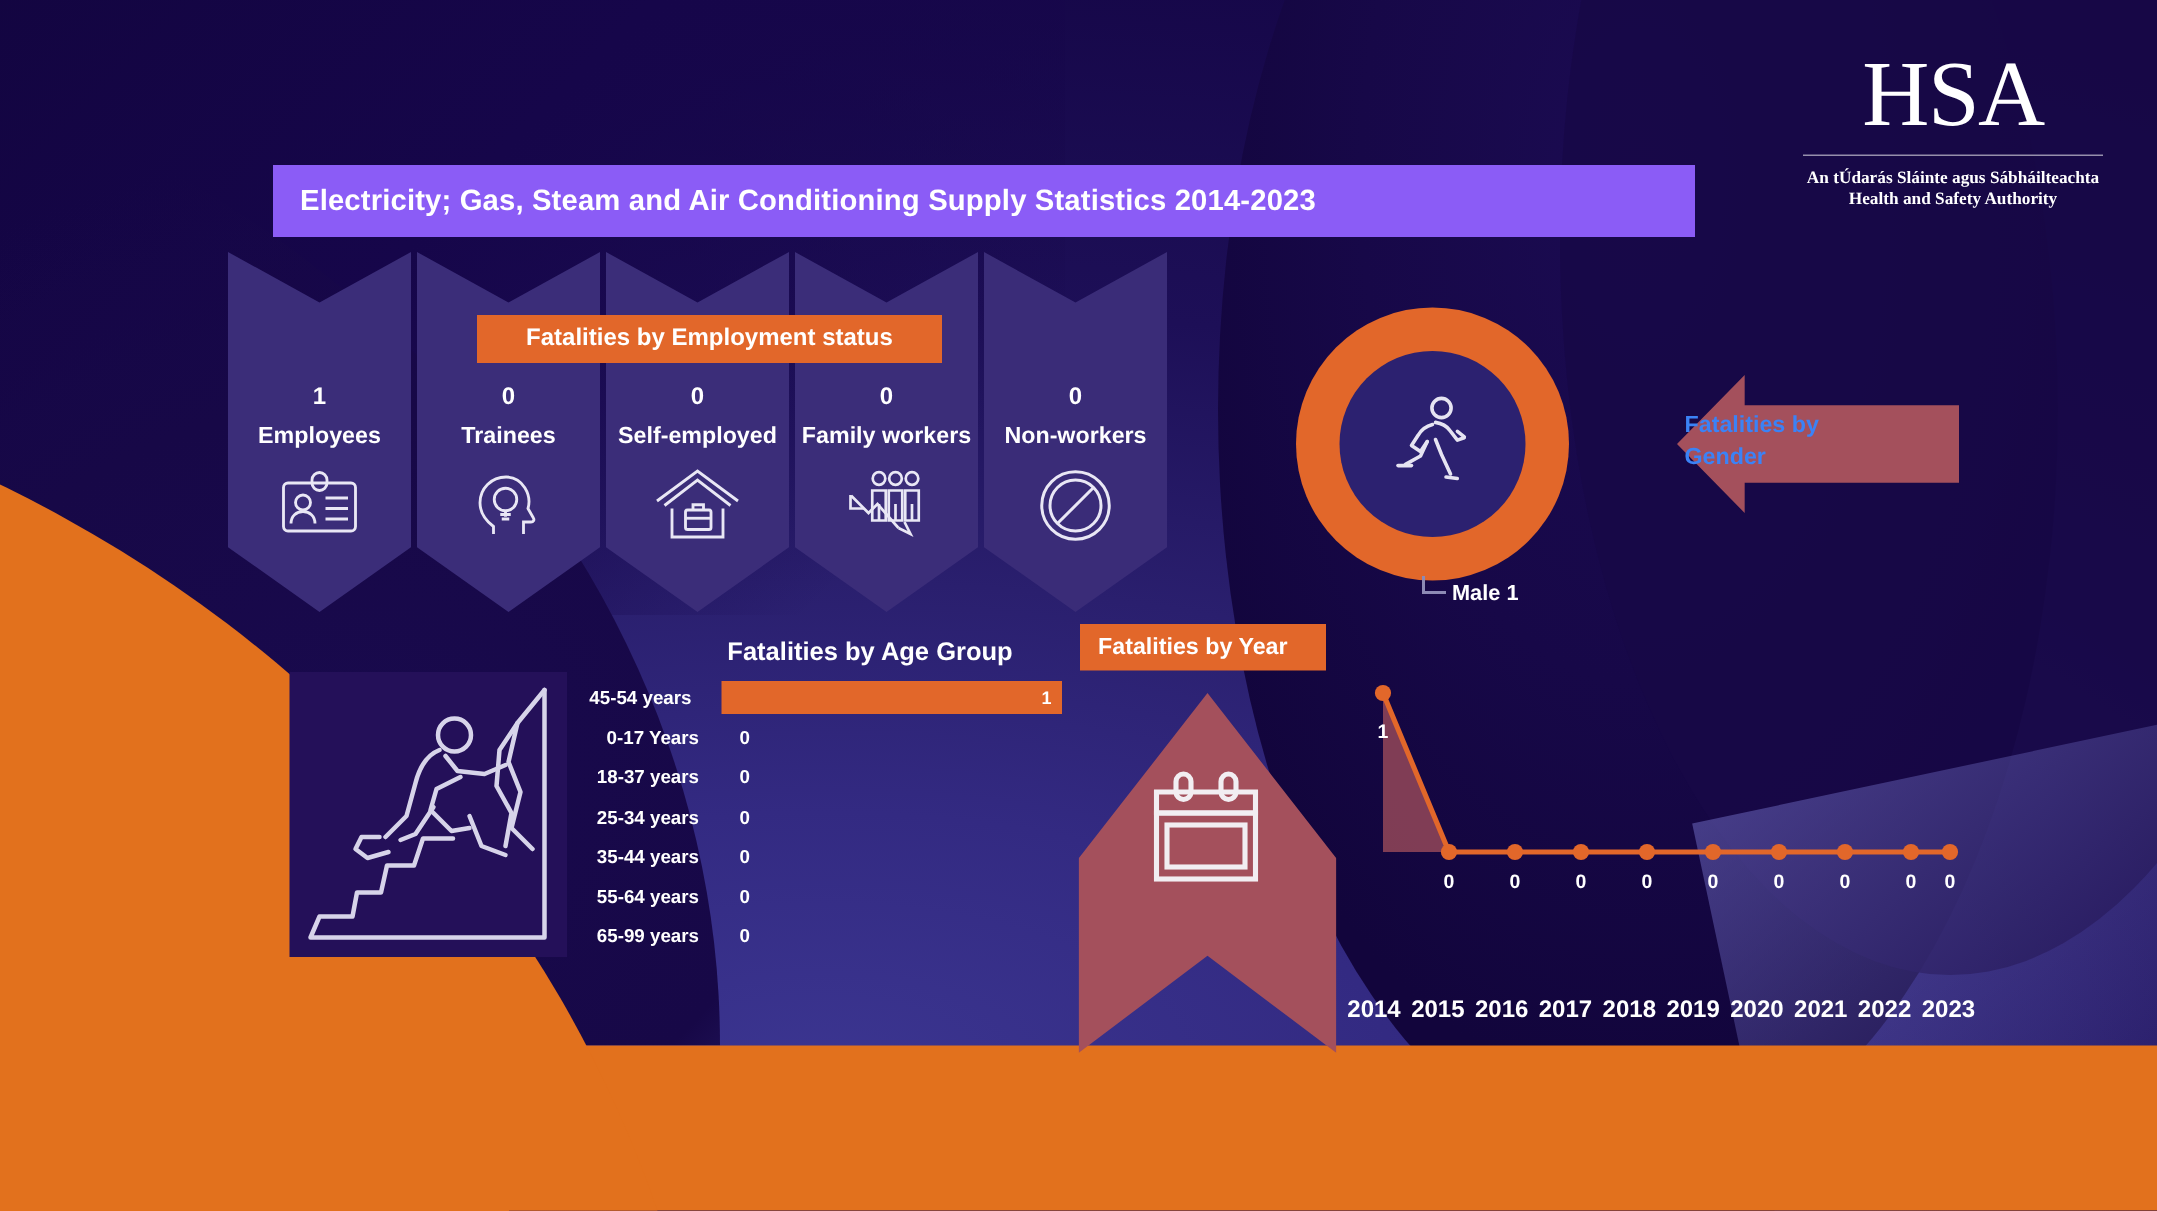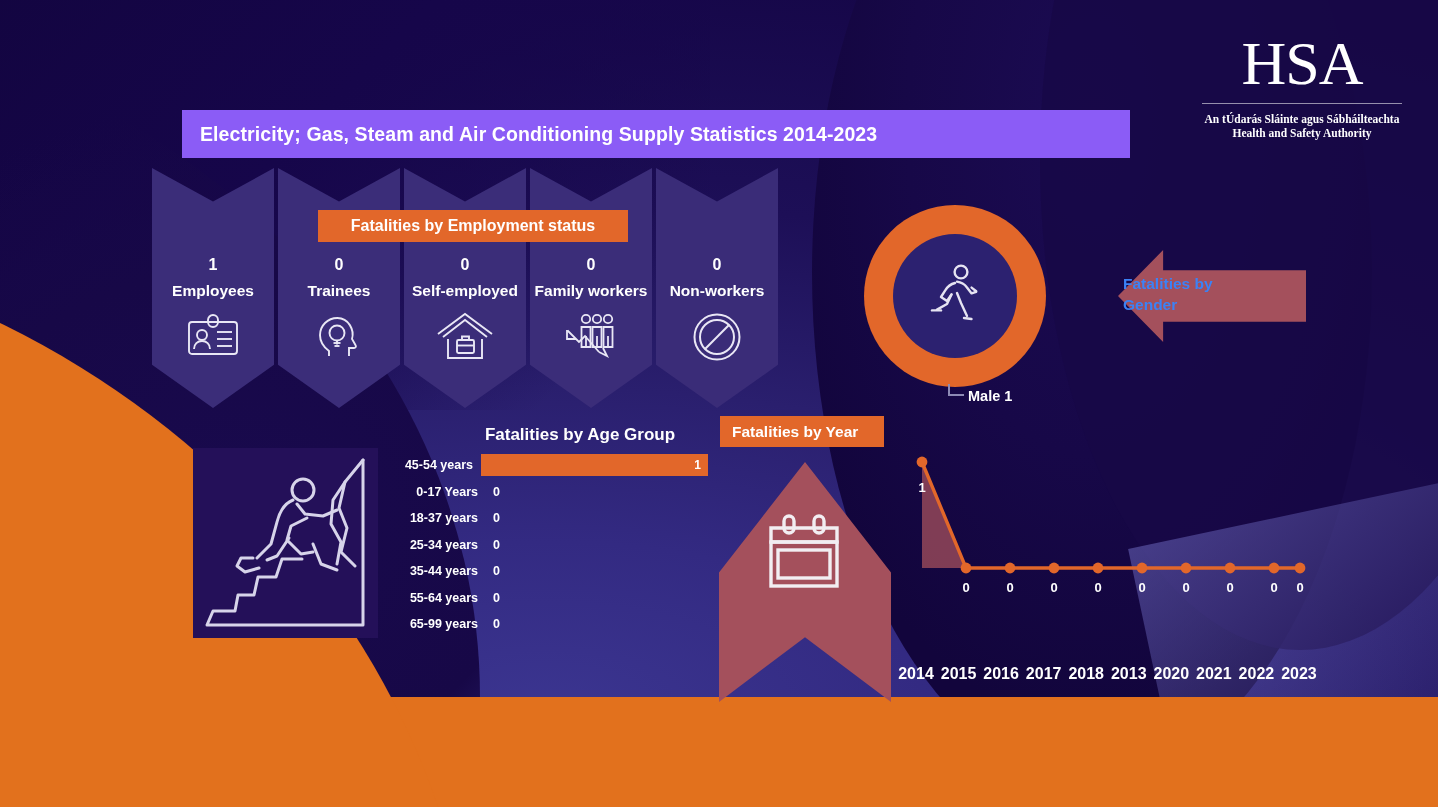--- a/index.html
+++ b/index.html
@@ -159,21 +159,21 @@
   .age-title{
     position:absolute; left:435px; top:425px; width:290px;
     color:#fff; font-size:17px; font-weight:700; text-align:center;
   }
   .age-rows{ position:absolute; left:378px; top:452px; width:330px; }
   .age-row{
     display:flex; align-items:center; height:26.5px;
   }
   .age-row .cat{
     width:108px; text-align:right; color:#fff;
-    font-size:12.5px; font-weight:700; padding-right:8px; white-space:nowrap;
+    font-size:12.5px; font-weight:700; padding-right:20px; white-space:nowrap;
   }
   .age-row .barwrap{
     position:relative; height:26.5px; flex:1;
     display:flex; align-items:center;
   }
   .age-row .bar{
     height:22px; background:#e2672a;
     display:flex; align-items:center; justify-content:flex-end;
     color:#fff; font-size:12px; font-weight:700; padding-right:7px;
   }
@@ -464,20 +464,20 @@
       <text class="svgtxt" x="400" y="142" font-size="13" text-anchor="middle">0</text>
     </svg>
   </div>
 
   <div class="year-axis">
     <span>2014</span>
     <span>2015</span>
     <span>2016</span>
     <span>2017</span>
     <span>2018</span>
-    <span>2013</span>
+    <span>2019</span>
     <span>2020</span>
     <span>2021</span>
     <span>2022</span>
     <span>2023</span>
   </div>
 
 </div>
 
 </body></html>

